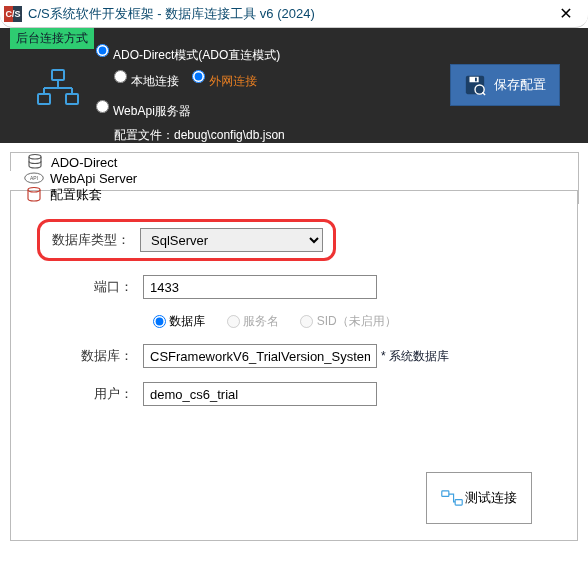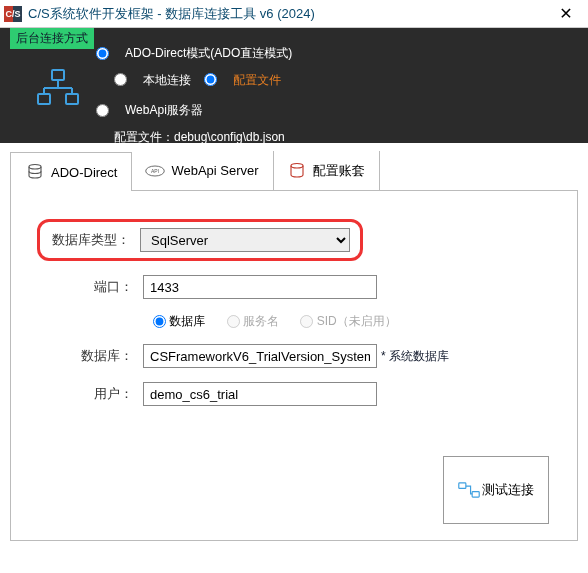--- a/index.html
+++ b/index.html
@@ -1,46 +1,46 @@
 <!DOCTYPE html>
 <html><head>
 <meta charset="utf-8">
 <style>
 * { box-sizing: border-box; margin: 0; padding: 0; }
 body { font-family: "Microsoft YaHei", "Segoe UI", Tahoma, sans-serif; font-size: 12px; background: #fff; width: 588px; height: 573px; overflow: hidden; }
-.titlebar { height: 28px; display: flex; align-items: center; padding: 0 4px; border-bottom: 1px solid #ccc; }
+.titlebar { height: 28px; display: flex; align-items: center; padding: 0 4px; border-bottom: 1px solid #ccc; border-radius: 13px; }
 .titlebar .logo { width: 18px; height: 16px; background: linear-gradient(90deg, #c0392b 50%, #2c3e50 50%); color: #fff; font-size: 9px; font-weight: bold; display: flex; align-items: center; justify-content: center; margin-right: 6px; }
 .titlebar .title { flex: 1; font-size: 13px; color: #0c4a6e; }
 .titlebar .close { width: 36px; text-align: center; font-size: 16px; cursor: pointer; }
 .topbar { background: #2b2b2b; height: 115px; position: relative; padding-left: 12px; }
 .badge { position: absolute; top: 0; left: 10px; background: #2ecc71; color: #0f172a; padding: 2px 6px; font-size: 12px; }
 .net-icon { position: absolute; left: 36px; top: 38px; width: 44px; }
 .net-icon svg { display: block; }
 .top-options { position: absolute; left: 96px; top: 14px; color: #fff; line-height: 22px; }
-.top-options label { display: inline-flex; align-items: center; gap: 16px; font-size: 12px; margin-right: 10px; }
+.top-options label { display: inline-flex; align-items: flex-start; gap: 4px; font-size: 12px; margin-right: 10px; }
 .top-options .row { margin-bottom: 2px; }
 .sub-row { padding-left: 18px; }
 .orange { color: #e67e22; }
 .save-btn { position: absolute; right: 28px; top: 36px; width: 110px; height: 42px; background: #3b6fb0; color: #fff; display: flex; align-items: center; justify-content: center; gap: 8px; cursor: pointer; border: 1px solid #2d5a91; font-size: 13px; }
 .content { padding: 8px 10px 10px 10px; }
-.tabs { display: flex; border-bottom: 1px solid #bbb; height: 40px; }
+.tabs { display: flex; border-bottom: 1px solid #bbb; height: 40px; flex-direction: column; }
 .tab { display: flex; align-items: center; gap: 6px; padding: 0 14px; border: 1px solid #bbb; border-bottom: none; background: #f7f7f7; margin-right: -1px; cursor: pointer; font-size: 13px; }
 .tab.active { background: #fff; position: relative; top: 1px; }
 .tab.plain { border: none; border-right: 1px solid #bbb; background: transparent; }
 .pane { border: 1px solid #bbb; border-top: none; padding: 28px 36px 18px 36px; min-height: 350px; position: relative; }
 .form-row { display: flex; align-items: center; margin-bottom: 14px; }
 .form-row .lbl { width: 96px; text-align: right; padding-right: 10px; color: #333; font-size: 13px; }
 .form-row input[type=text], .form-row select, .form-row input[type=password] { width: 234px; height: 24px; border: 1px solid #888; padding: 0 6px; font-size: 13px; font-family: inherit; }
 .highlight { border: 3px solid #e33; padding: 6px 10px 6px 0; width: fit-content; margin-left: -10px; border-radius: 12px; }
 .highlight .lbl { width: 100px; }
 .radio-row { padding-left: 106px; margin-bottom: 14px; }
 .radio-row label { margin-right: 18px; font-size: 12px; }
 .disabled { color: #aaa; }
 .note { color: #0f172a; margin-left: 4px; font-size: 12px; }
-.test-btn { position: absolute; right: 28px; bottom: 16px; display: flex; align-items: center; gap: 2px; border: 1px solid #999; padding: 24px 14px; cursor: pointer; font-size: 13px; background: #fff; }
+.test-btn { position: absolute; right: 45px; bottom: 16px; display: flex; align-items: center; gap: 2px; border: 1px solid #999; padding: 16px 14px; cursor: pointer; font-size: 13px; background: #fff; }
 input[type=radio] { vertical-align: middle; }
 </style>
 </head>
 <body>
 
 <div class="titlebar">
   <div class="logo">C/S</div>
   <div class="title">C/S系统软件开发框架 - 数据库连接工具 v6 (2024)</div>
   <div class="close">✕</div>
 </div>
@@ -65,32 +65,42 @@
           <span>ADO-Direct模式(ADO直连模式)</span>
         </label>
     </div>
     <div class="row sub-row">
       <label>
           <input type="radio" name="conn" style=""> 
           <span>本地连接</span>
         </label>
       <label class="orange">
           <input type="radio" name="conn" checked="" style=""> 
-          <span>配置文件</span>
+          <span>外网连接</span>
         </label>
     </div>
     <div class="row" style="margin-top:6px">
       <label>
           <input type="radio" name="mode" style=""> 
           <span>WebApi服务器</span>
         </label>
     </div>
     <div class="row sub-row">
       <span>配置文件：</span><span>debug\config\db.json</span>
     </div>
+  </div>
+  <div class="save-btn">
+    <svg width="22" height="22" viewBox="0 0 24 24">
+      <rect x="2" y="2" width="20" height="20" rx="2" fill="#1c3f66"></rect>
+      <rect x="6" y="3" width="10" height="6" fill="#fff"></rect>
+      <rect x="12" y="4" width="2" height="4" fill="#1c3f66"></rect>
+      <circle cx="17" cy="17" r="5" fill="none" stroke="#fff" stroke-width="1.5"></circle>
+      <line x1="20" y1="20" x2="23" y2="23" stroke="#fff" stroke-width="1.5"></line>
+    </svg>
+    <span>保存配置</span>
   </div>
 </div>
 
 <div class="content">
   <div class="tabs">
     <div class="tab active">
       <svg width="20" height="18" viewBox="0 0 24 24">
           <ellipse cx="12" cy="5" rx="8" ry="3" fill="none" stroke="#555" stroke-width="1.5"></ellipse>
           <path d="M4 5v12c0 1.7 3.6 3 8 3s8-1.3 8-3V5" fill="none" stroke="#555" stroke-width="1.5"></path>
           <path d="M4 11c0 1.7 3.6 3 8 3s8-1.3 8-3" fill="none" stroke="#555" stroke-width="1.5"></path>
@@ -110,21 +120,21 @@
           <path d="M4 5v12c0 1.7 3.6 3 8 3s8-1.3 8-3V5" fill="none" stroke="#c0392b" stroke-width="1.5"></path>
         </svg>
       <span>配置账套</span>
     </div>
   </div>
 
   <div class="pane">
     <div class="highlight">
       <div class="form-row" style="margin-bottom:0">
         <div class="lbl">数据库类型：</div>
-        <select style="width:210px">
+        <select style="width:183px">
           <option>SqlServer</option>
         </select>
       </div>
     </div>
     <div style="height:14px"></div>
     <div class="form-row">
       <div class="lbl">端口：</div>
       <input type="text" value="1433" style="">
     </div>
     <div class="radio-row">

